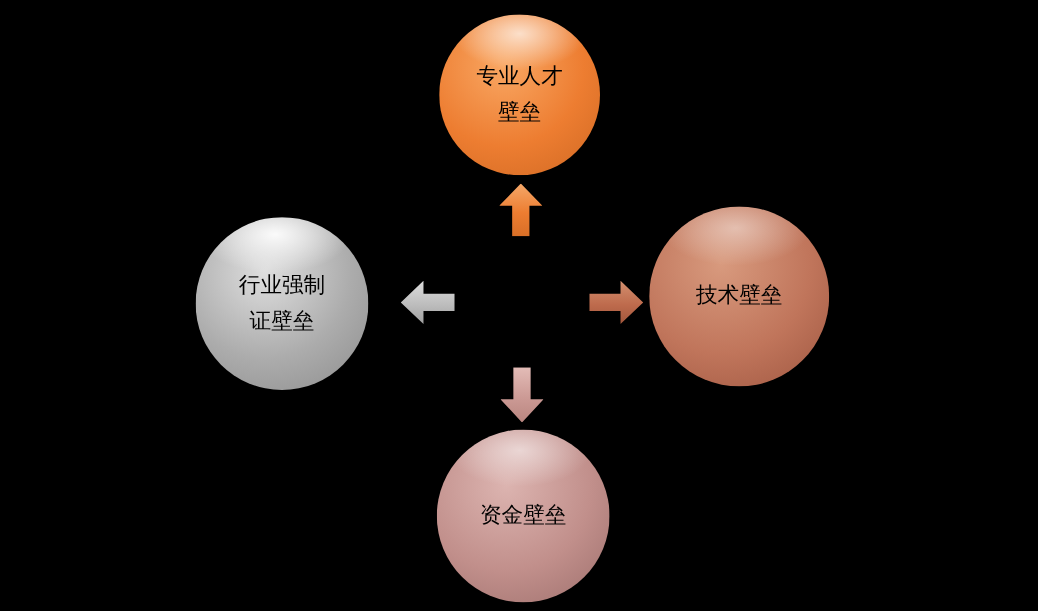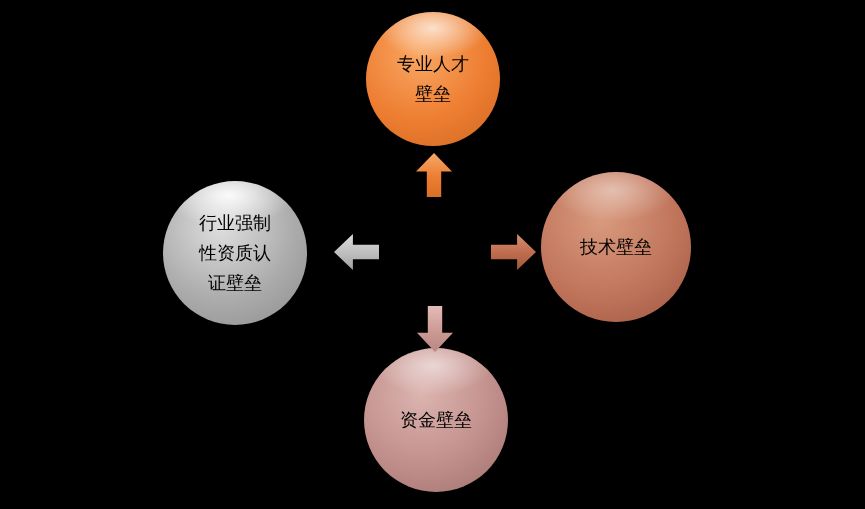--- a/index.html
+++ b/index.html
@@ -34,21 +34,21 @@
   }
   
   .node-right {
     left: 541px; top: 172px; width: 150px; height: 150px;
     background:
       radial-gradient(ellipse 55% 28% at 48% 12%, rgba(255,255,255,0.45), rgba(255,255,255,0) 75%),
       radial-gradient(circle at 40% 32%, #d89a7e 0%, #C0755B 55%, #9E5640 100%);
   }
   
   .node-bottom {
-    left: 364px; top: 348px; width: 144px; height: 144px;
+    left: 364px; top: 358px; width: 144px; height: 144px;
     background:
       radial-gradient(ellipse 55% 28% at 48% 12%, rgba(255,255,255,0.55), rgba(255,255,255,0) 75%),
       radial-gradient(circle at 40% 32%, #dcb4b0 0%, #C18F8B 55%, #9D6F6C 100%);
   }
   
   .node-left {
     left: 163px; top: 181px; width: 144px; height: 144px;
     background:
       radial-gradient(ellipse 58% 30% at 46% 10%, rgba(255,255,255,0.92), rgba(255,255,255,0) 75%),
       radial-gradient(circle at 40% 32%, #dedede 0%, #ACACAC 55%, #8C8C8C 100%);
@@ -99,21 +99,20 @@
   <div class="circle node-right">
     <div class="line">技术壁垒</div>
   </div>
 
   <div class="circle node-bottom">
     <div class="line">资金壁垒</div>
   </div>
 
   <div class="circle node-left">
     <div class="line">行业强制</div>
-    <div class="line">性资质认</div>
     <div class="line">证壁垒</div>
   </div>
 
 
   <div class="arrow arrow-up"></div>
   <div class="arrow arrow-right"></div>
   <div class="arrow arrow-down"></div>
   <div class="arrow arrow-left"></div>
 
 </div>

